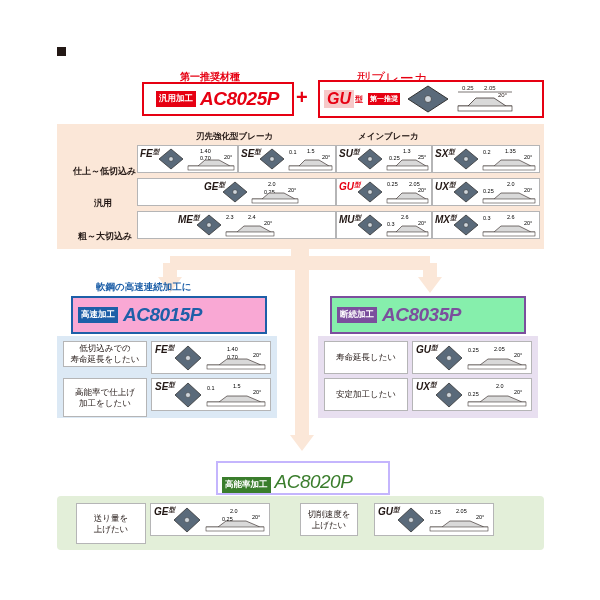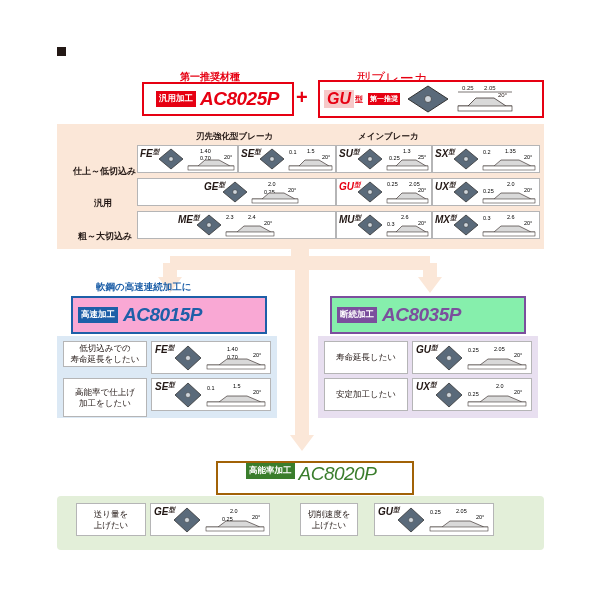--- a/index.html
+++ b/index.html
@@ -51,21 +51,21 @@
   .purple-grade{font-size:19px;font-weight:bold;font-style:italic;color:#7b4f9d;margin-left:5px;letter-spacing:-.5px;}
   .purple-cap{position:absolute;left:352px;top:281px;font-size:9.5px;font-weight:bold;color:#7b4f9d;}
 
   .bluepanel{position:absolute;left:57px;top:336px;width:220px;height:82px;background:#dce9f5;}
   .purplepanel{position:absolute;left:318px;top:336px;width:220px;height:82px;background:#e8dff0;}
   .subcell{position:absolute;background:#fff;border:1px solid #b5b5b6;box-sizing:border-box;font-size:8.5px;
            display:flex;align-items:center;justify-content:center;text-align:center;line-height:1.25;}
 
   
   .green-cap{position:absolute;left:223px;top:448px;font-size:9.5px;font-weight:bold;color:#3a7d2c;}
-  .greenbox{position:absolute;left:216px;top:461px;width:170px;height:30px;border:2px solid #a16207;background:#fff;display:flex;align-items:flex-start;padding-left:24px;}
+  .greenbox{position:absolute;left:216px;top:461px;width:170px;height:30px;border:2px solid #c4b5fd;background:#fff;display:flex;align-items:flex-end;}
   .green-tag{background:#3a7d2c;color:#fff;font-size:8.5px;font-weight:bold;padding:2px 3px;margin-left:4px;}
   .green-grade{font-size:19px;font-weight:normal;font-style:italic;color:#3a7d2c;margin-left:4px;letter-spacing:-.5px;}
   .greenpanel{position:absolute;left:57px;top:496px;width:487px;height:54px;background:#e3efd9;border-radius:4px;}
 
   .arrow{position:absolute;}
   svg{display:block;}
 </style>
 </head>
 <body>
 
@@ -344,21 +344,21 @@
     <path d="M2 21 L14 21 L22 15 L42 15 L56 21 L60 21" fill="#d9d9d9" stroke="#231815" stroke-width=".6"></path>
     <rect x="2" y="21" width="58" height="4" fill="#fff" stroke="#231815" stroke-width=".5"></rect>
     <text x="48" y="13" font-size="5.5">20°</text>
   </svg>
 
   <div class="greenbox">
     <span class="green-tag">高能率加工</span>
     <span class="green-grade">AC8020P</span>
   </div>
   <div class="greenpanel"></div>
-  <div class="subcell" style="left:76px;top:503px;width:70px;height:33px;">
+  <div class="subcell" style="left:76px;top:503px;width:70px;height:41px;">
       <span style="white-space:pre-line">送り量を
 上げたい</span>
     </div>
   <div class="subcell" style="left:150px;top:503px;width:120px;height:33px;"></div>
   <div class="cellname" style="left:154px;top:506px;"><span>GE</span><span class="kata">型</span></div>
   <svg style="position:absolute;left:173px;top:507px;" width="28" height="26">
     <polygon points="14,1 27,13 14,25 1,13" fill="#5a6a7a" stroke="#333" stroke-width=".8"></polygon>
       <circle cx="14" cy="13" r="2.5" fill="#cfd6dc" stroke="#333" stroke-width=".5"></circle>
   </svg>
   <svg style="position:absolute;left:204px;top:506px;" width="62" height="27">

